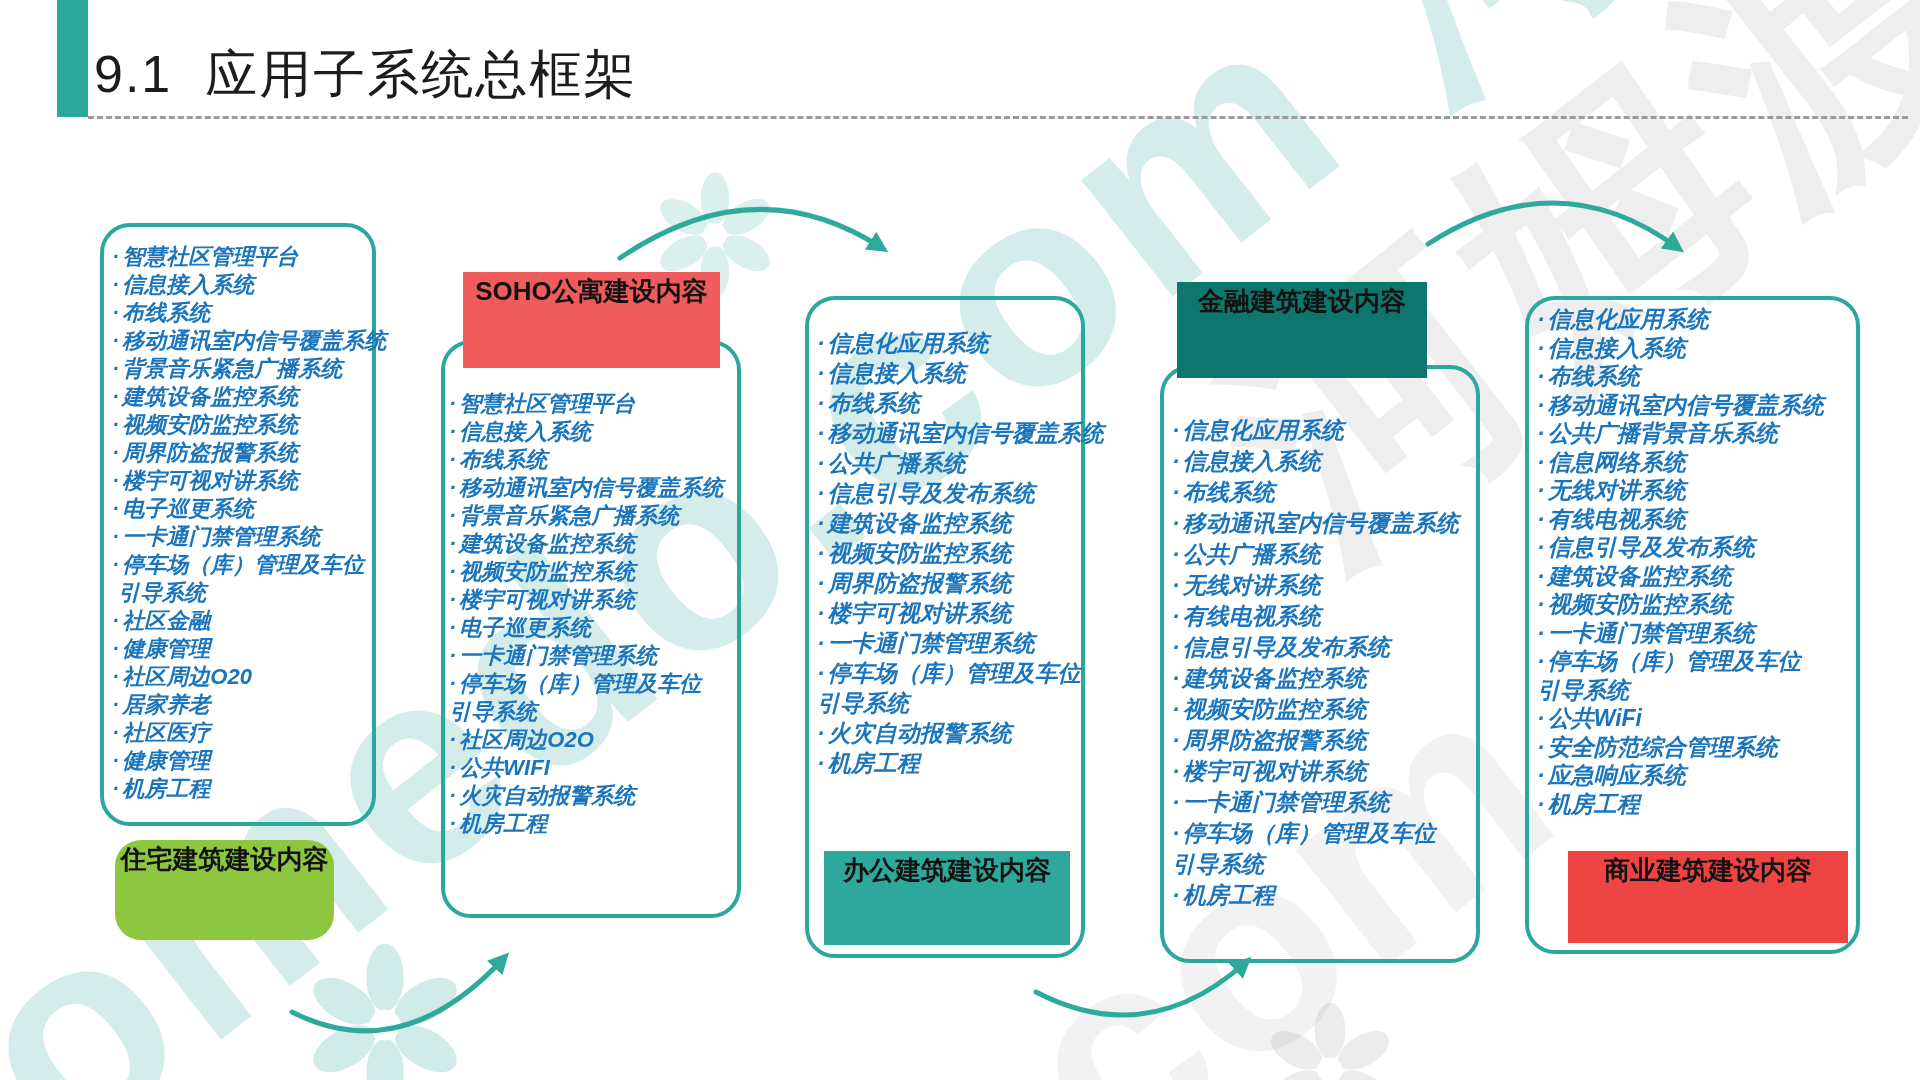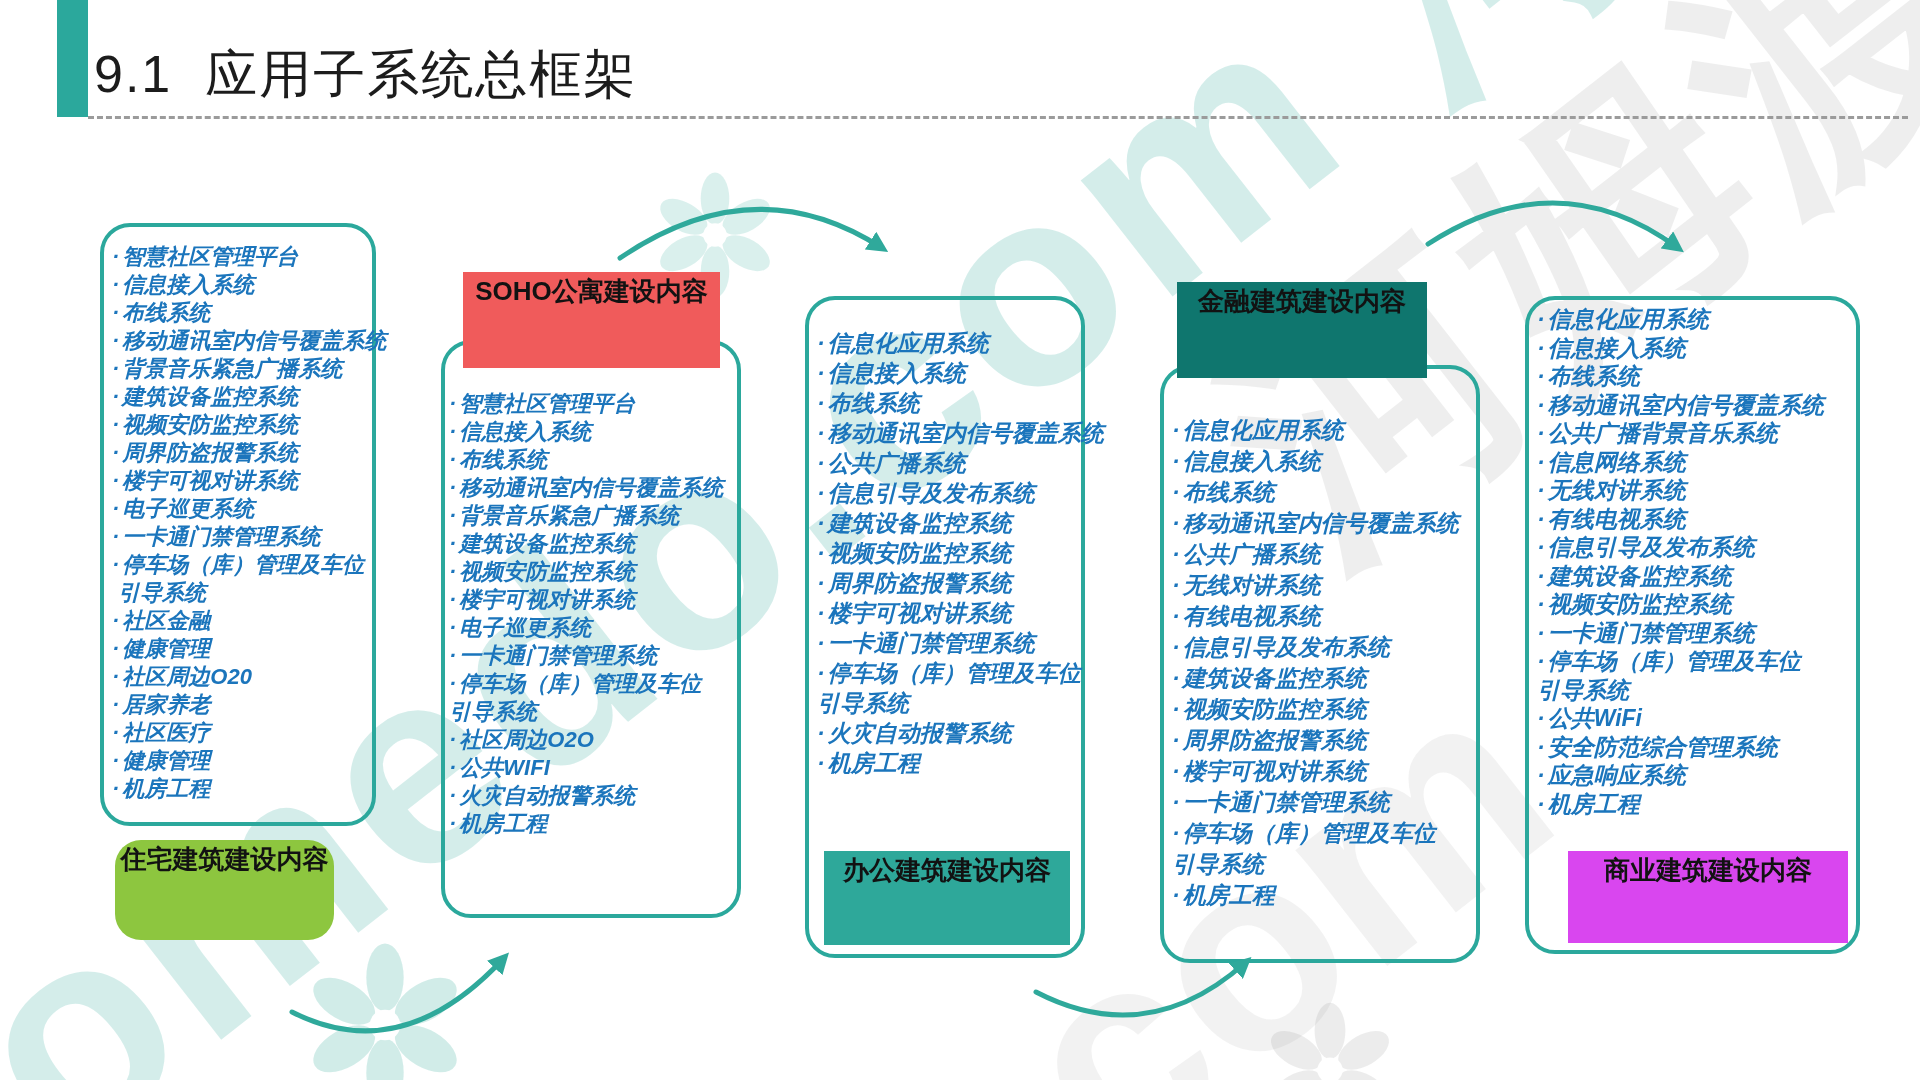--- a/index.html
+++ b/index.html
@@ -231,17 +231,17 @@
       <div class="item">建筑设备监控系统</div>
       <div class="item">视频安防监控系统</div>
       <div class="item">一卡通门禁管理系统</div>
       <div class="item">停车场（库）管理及车位
 引导系统</div>
       <div class="item">公共WiFi</div>
       <div class="item">安全防范综合管理系统</div>
       <div class="item">应急响应系统</div>
       <div class="item">机房工程</div>
     </div>
-  <div class="badge" id="badge5" style="background: #d946ef;">
+  <div class="badge" id="badge5" style="background: #ef4444;">
       <div>商业建筑</div>
       <div>建设内容</div>
     </div>
 </div>
 
 </body></html>

